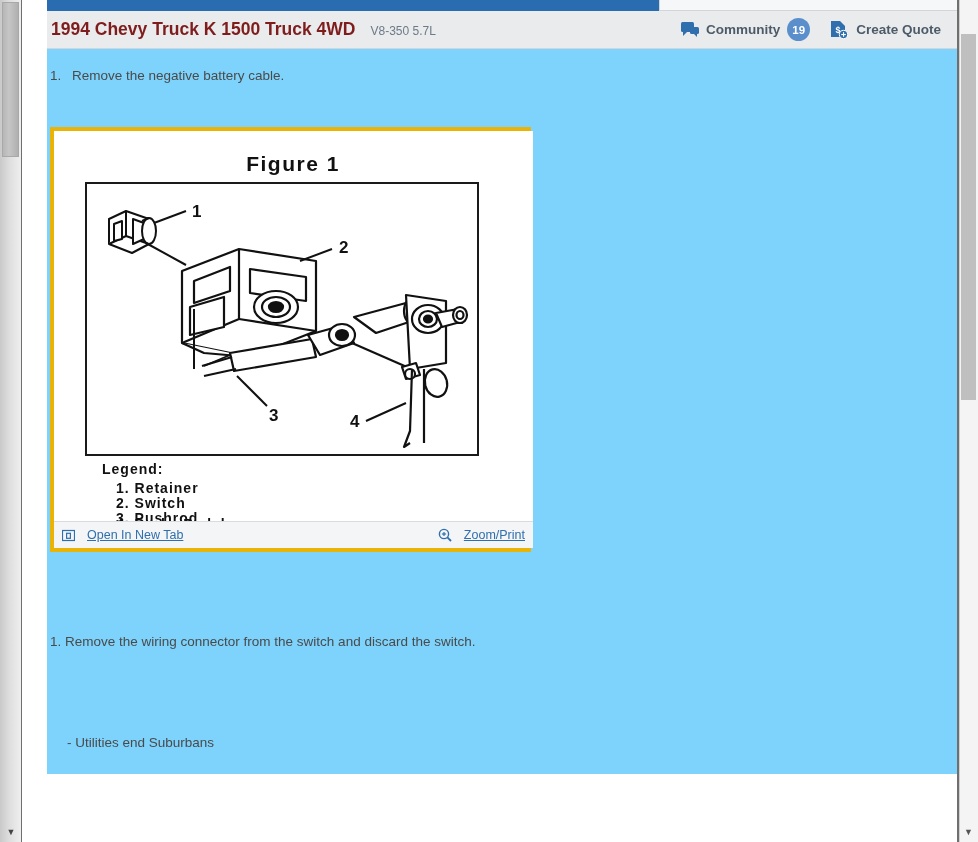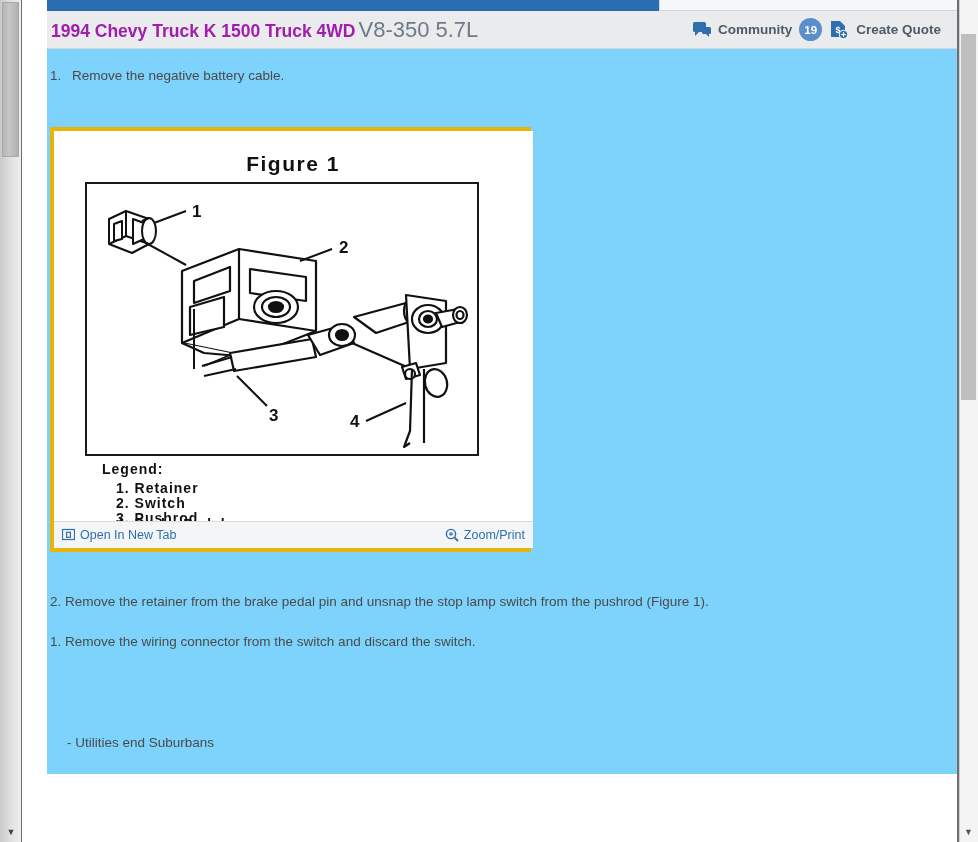--- a/index.html
+++ b/index.html
@@ -61,32 +61,32 @@
     padding: 0 14px 0 0;
   }
   .header-title {
     margin-left: 4px;
     white-space: nowrap;
     font-size: 17.5px;
     color: #2d3e50;
   }
   .header-title .model {
     font-weight: bold;
-    color: #a21caf;
+    color: #7f1d1d;
   }
   .header-title .engine {
     font-weight: normal;
     color: #6d7a87;
-    font-size: 22px;
-    margin-left: 3px;
+    font-size: 12px;
+    margin-left: 15px;
   }
   .header-actions {
     margin-left: auto;
     display: flex; align-items: center;
-    gap: 8px;
+    gap: 20px;
     padding-right: 4px;
   }
   .header-action {
     display: flex; align-items: center; gap: 7px;
     cursor: pointer;
     color: #4d5b69;
     font-size: 13.5px;
     font-weight: bold;
   }
   .badge-count {
@@ -125,23 +125,24 @@
   }
   .figure-footer {
     position: absolute; left: 0; bottom: 0;
     width: 479px; height: 27px;
     background: #f3f5f7;
     border-top: 1px solid #d8dce0;
     display: flex; align-items: center; justify-content: space-between;
     padding: 0 8px;
   }
   .figure-link {
-    display: flex; align-items: flex-start; gap: 5px;
+    display: flex; align-items: flex-end; gap: 12px;
     color: #2f6fae; font-size: 12.5px;
     cursor: pointer;
+    text-decoration: underline;
   }
 
   
   .inner-scrollbar {
     position: absolute; right: 0; top: 0; width: 19px; height: 842px;
     background: #f4f4f4;
     border-left: 1px solid #d0d0d0;
   }
   .inner-thumb {
     position: absolute; right: 2px; top: 34px; width: 15px; height: 366px;
@@ -323,21 +324,20 @@
               <line x1="9.4" y1="9.4" x2="13" y2="13" stroke="#2f6fae" stroke-width="1.8"></line>
               <line x1="3.9" y1="6" x2="8.1" y2="6" stroke="#2f6fae" stroke-width="1.2"></line>
               <line x1="6" y1="3.9" x2="6" y2="8.1" stroke="#2f6fae" stroke-width="1.2"></line>
             </svg>
           </span>
           <span>Zoom/Print</span>
         </div>
       </div>
     </div>
 
-    <div class="step" style="position:absolute; left:3px; top:543px; width:890px;">2.  Remove the retainer from the brake pedal pin and unsnap the stop lamp switch from the pushrod (Figure 1).</div>
 
     <div class="step" style="position:absolute; left:3px; top:583px; width:890px;">1.  Remove the wiring connector from the switch and discard the switch.</div>
 
 
     <div class="step" style="position:absolute; left:20px; top:684px;">-  Utilities end Suburbans</div>
 
 
     <div class="step" style="position:absolute; left:20px; top:772px;">-  All other models</div>
 
   </div>

